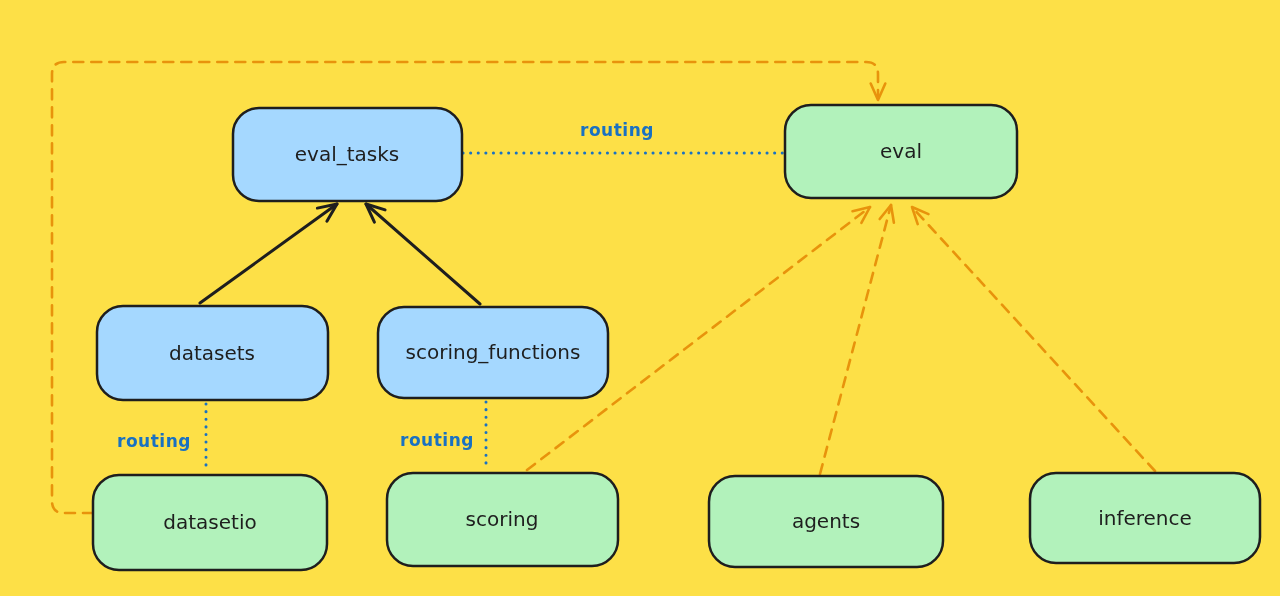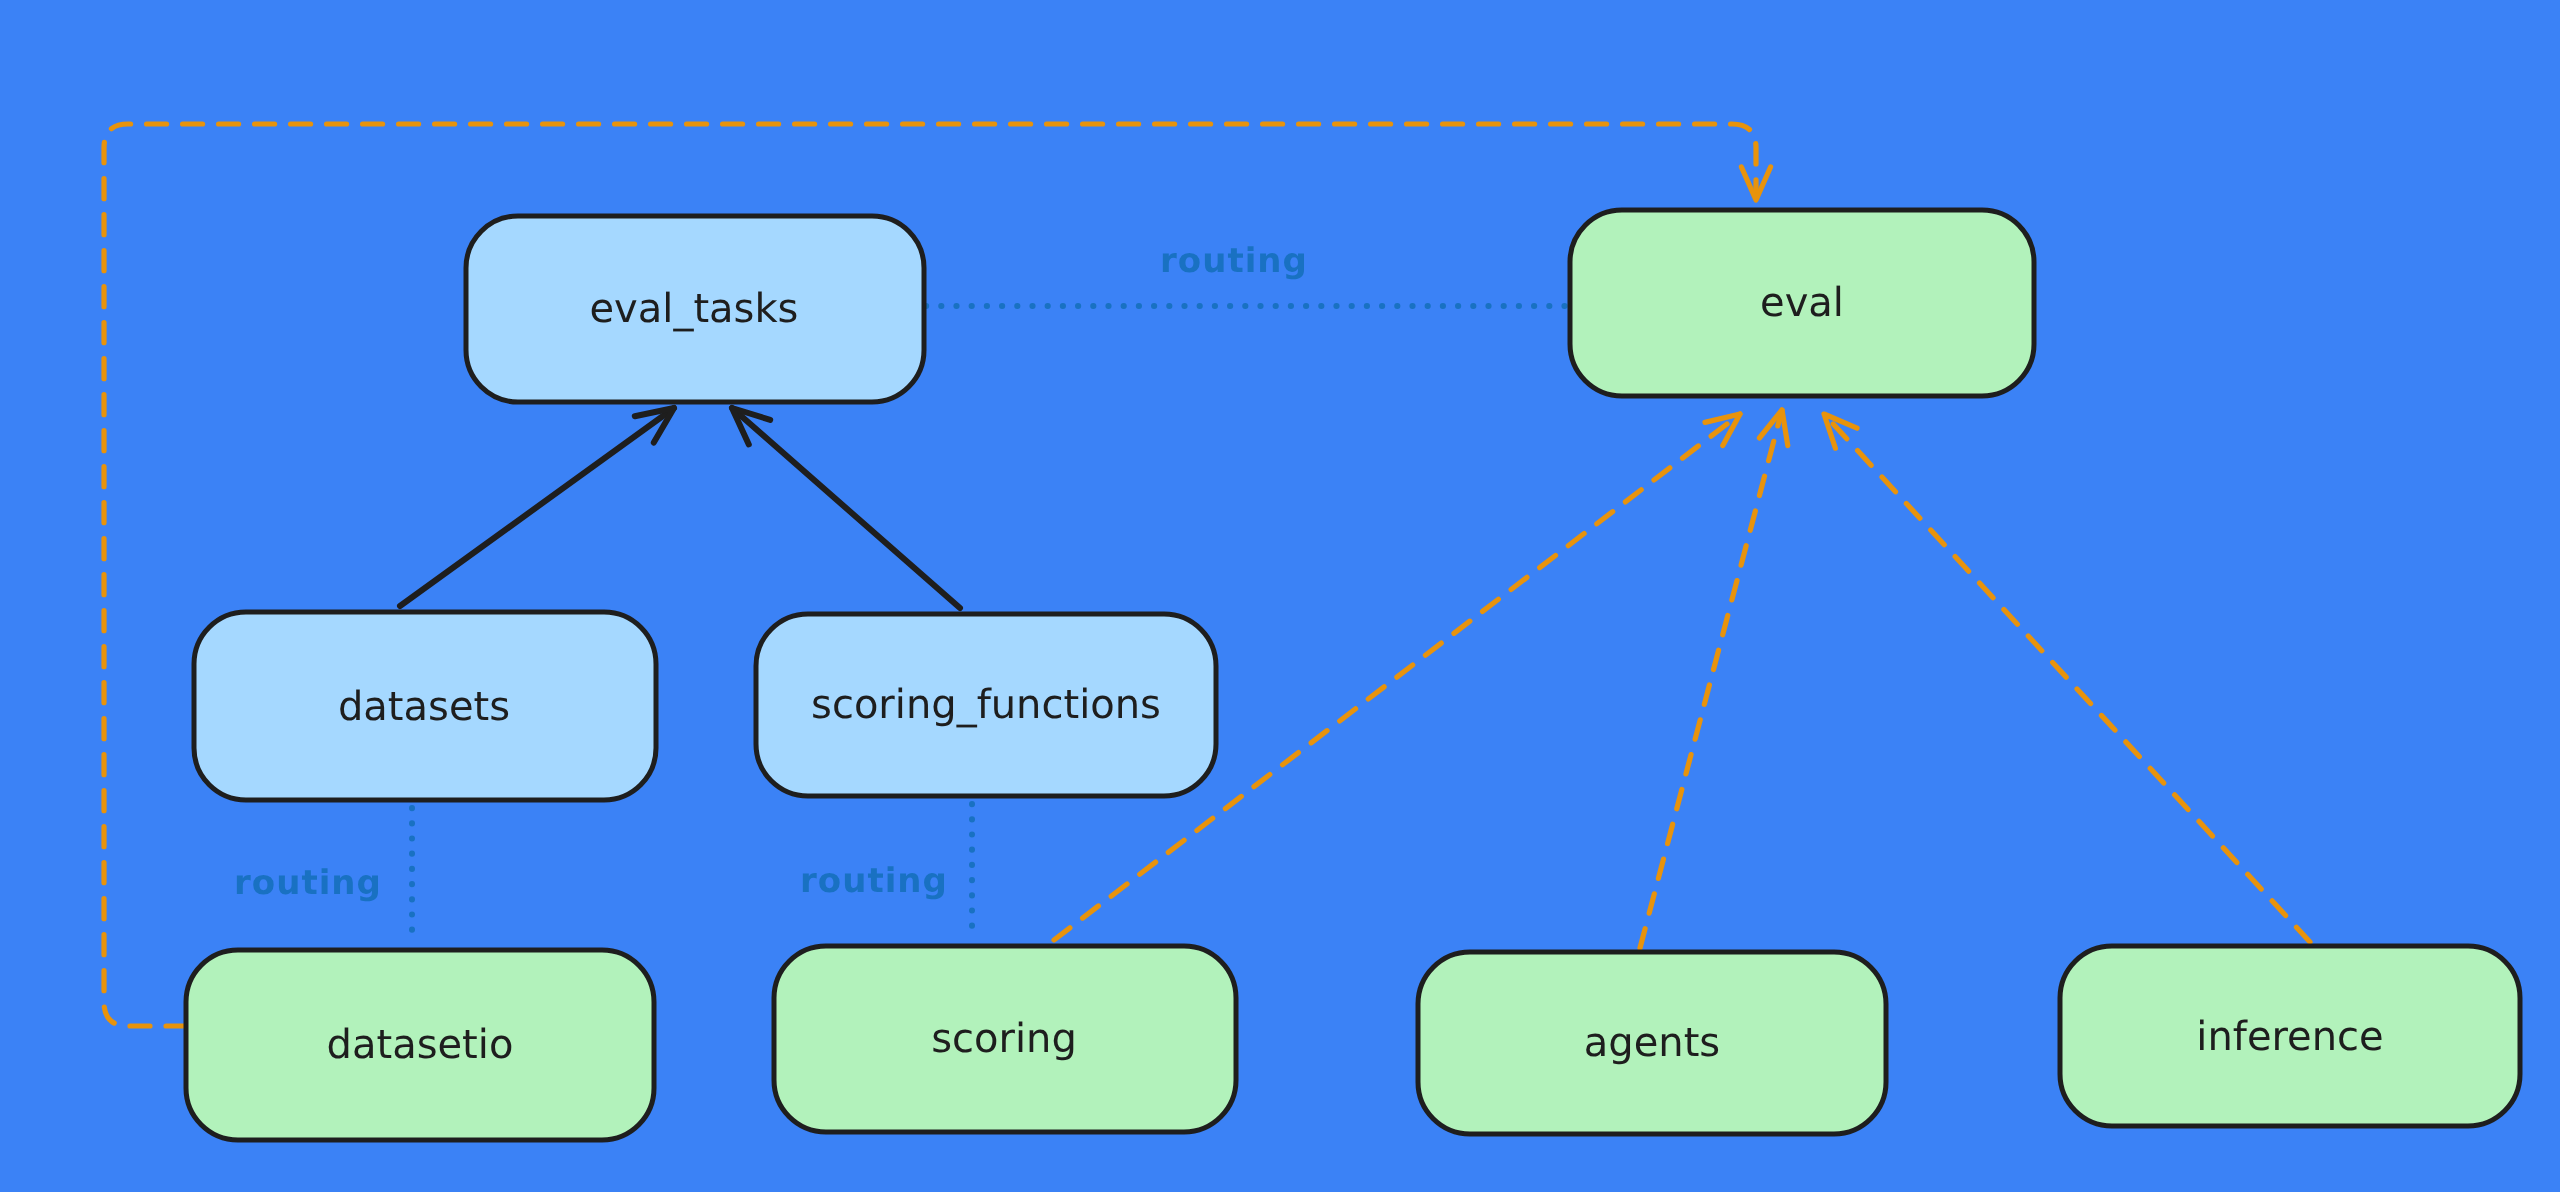--- a/index.html
+++ b/index.html
@@ -1,20 +1,20 @@
 <!DOCTYPE html>
 <html><head>
 <meta charset="utf-8">
 <style>
   html, body { margin: 0; padding: 0; background: #ffffff; }
   .canvas {
     position: relative;
     width: 1280px;
     height: 596px;
-    background: #3b82f6;
+    background: #fde047;
     font-family: "DejaVu Sans", sans-serif;
     overflow: hidden;
   }
   svg { display: block; }
   .node-rect {
     stroke: #1e1e1e;
     stroke-width: 2.5;
   }
   .node-label {
     font-size: 20px;

